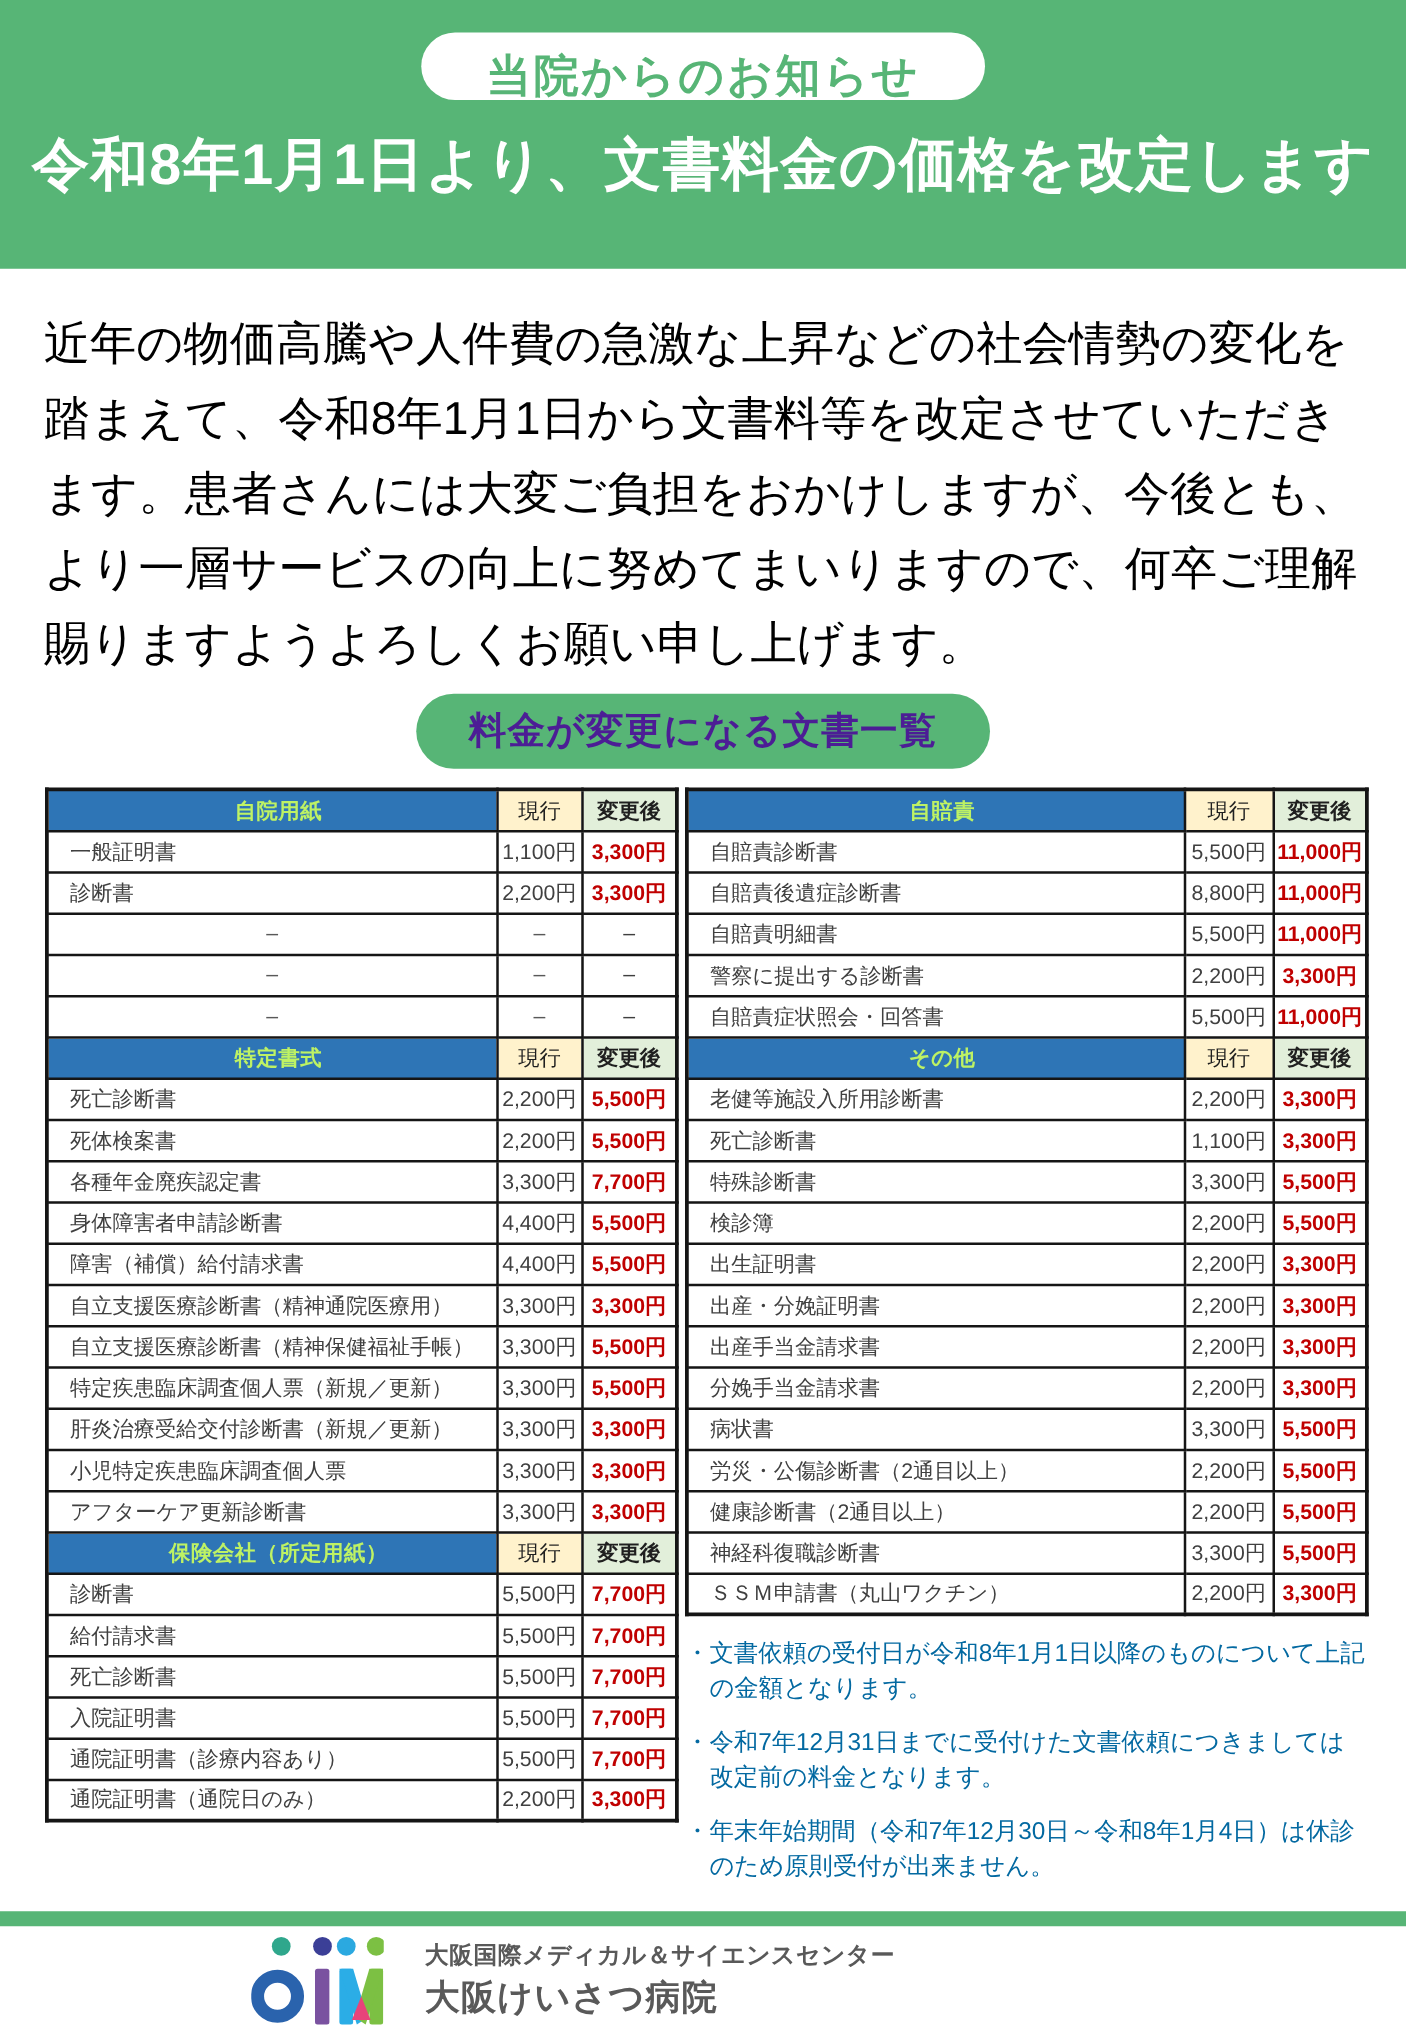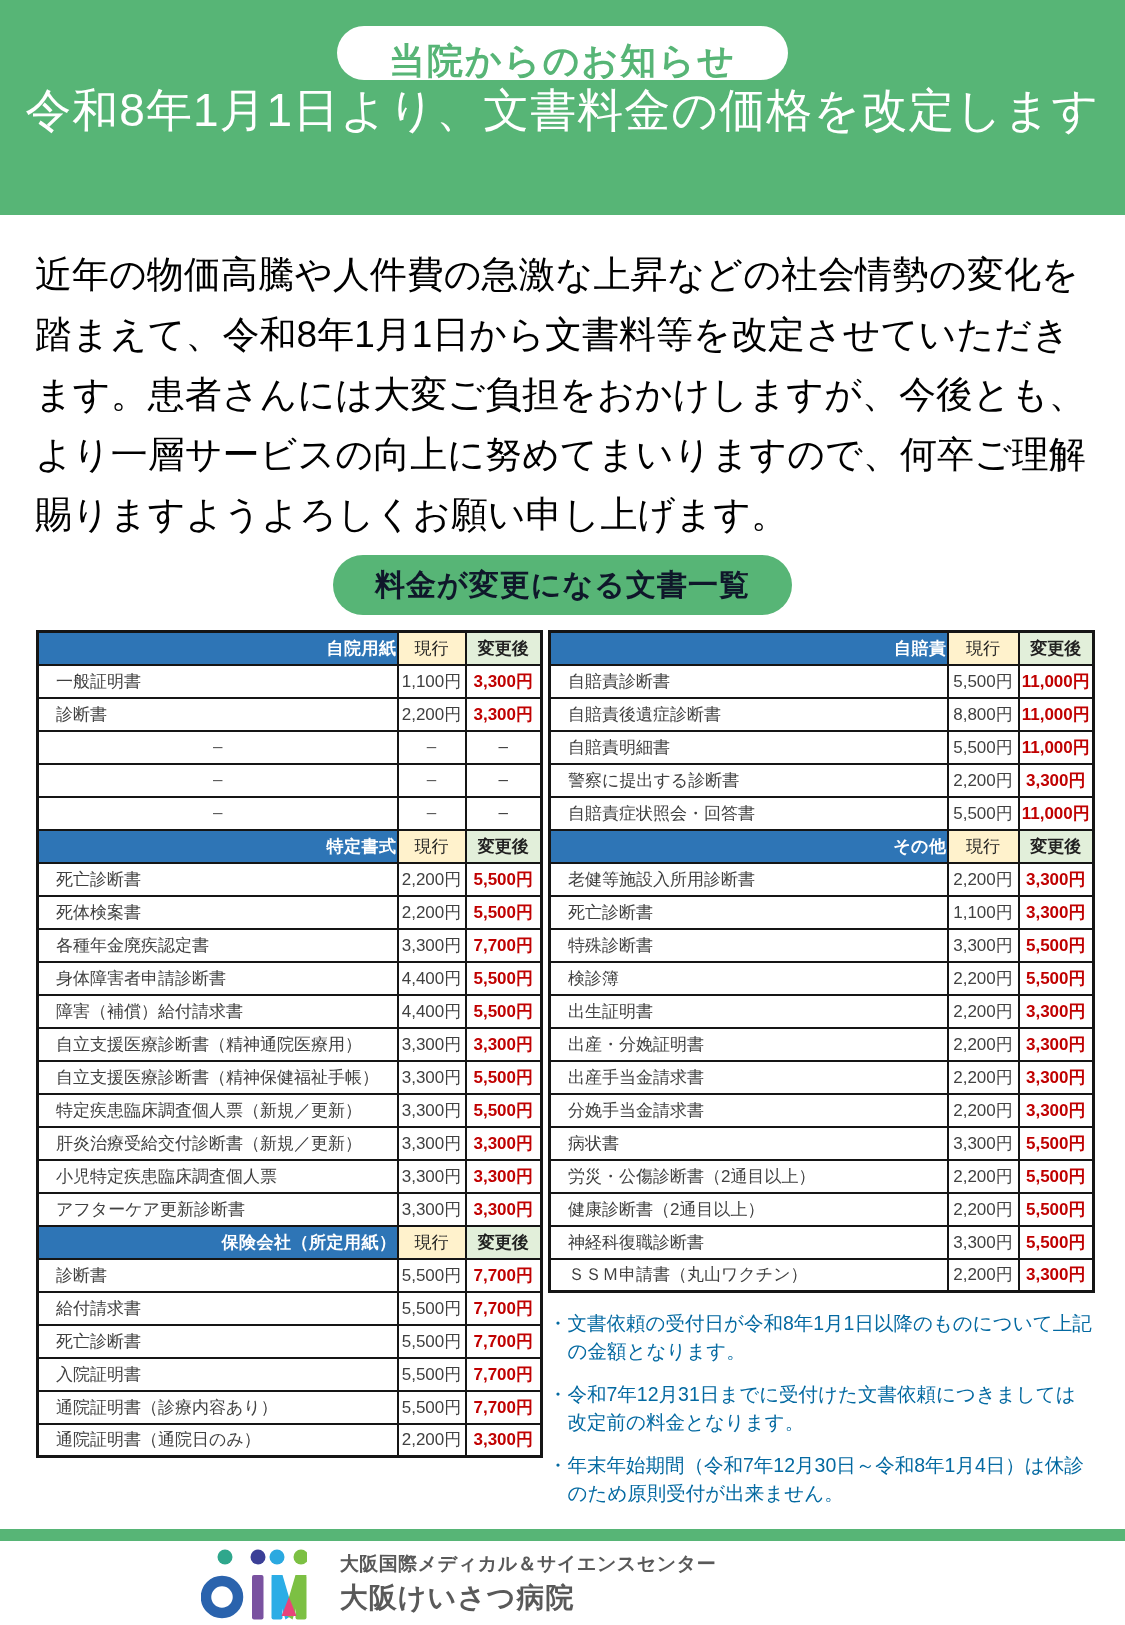--- a/index.html
+++ b/index.html
@@ -13,43 +13,43 @@
     font-family:"Liberation Sans","DejaVu Sans",sans-serif;color:var(--ink);
   }
   
   .hero{height:215px;background:var(--green);text-align:center;padding-top:26px;}
   .badge-pill{
     display:inline-block;background:#ffffff;color:var(--green);
     font-size:36px;font-weight:bold;line-height:70px;height:54px;
     padding:0 52px;border-radius:36px;letter-spacing:2px;
   }
   .hero-title{
-    color:#ffffff;font-size:46px;font-weight:normal;letter-spacing:1px;
+    margin-top:21px;color:#ffffff;font-size:46px;font-weight:bold;letter-spacing:1px;
   }
   
   .intro{
     margin:30px 35px 0 35px;width:1055px;font-size:37px;line-height:60px;
     color:#000;word-break:break-all;text-align:left;
   }
   
   .list-pill-wrap{text-align:center;margin-top:10px;}
   .list-pill{
-    display:inline-block;background:var(--green);color:#0f172a;font-size:30px;
+    display:inline-block;background:var(--green);color:#4c1d95;font-size:30px;
     font-weight:bold;height:60px;line-height:60px;padding:0 42px;
     border-radius:30px;letter-spacing:1px;
   }
   
   .tables{display:flex;gap:5px;padding:0 36px;margin-top:15px;align-items:flex-start;}
   table.price{border-collapse:collapse;table-layout:fixed;border:3px solid var(--border);}
   table.price td,table.price th{
     border:2px solid var(--border);height:33px;font-size:17px;
     overflow:hidden;white-space:nowrap;
   }
   th.sec{
-    background:var(--blue);color:#ffffff;font-weight:bold;text-align:right;
+    background:var(--blue);color:#bef264;font-weight:bold;text-align:center;
     padding-left:10px;font-size:17px;letter-spacing:0.5px;margin-top:48px;
   }
   th.h-cur{background:var(--cream);color:#1f1f1f;font-weight:normal;text-align:center;}
   th.h-aft{background:var(--lgreen);color:#1f1f1f;font-weight:bold;text-align:center;}
   td.item{text-align:left;padding-left:17px;color:var(--gray);}
   td.cur{text-align:center;color:var(--gray);}
   td.aft{text-align:center;color:var(--red);font-weight:bold;}
   tr.dash td{color:#595959;font-weight:normal;}
   tr.dash td.item{text-align:center;padding-left:0;}
   tr.dash td.aft{color:#3f3f3f;}

